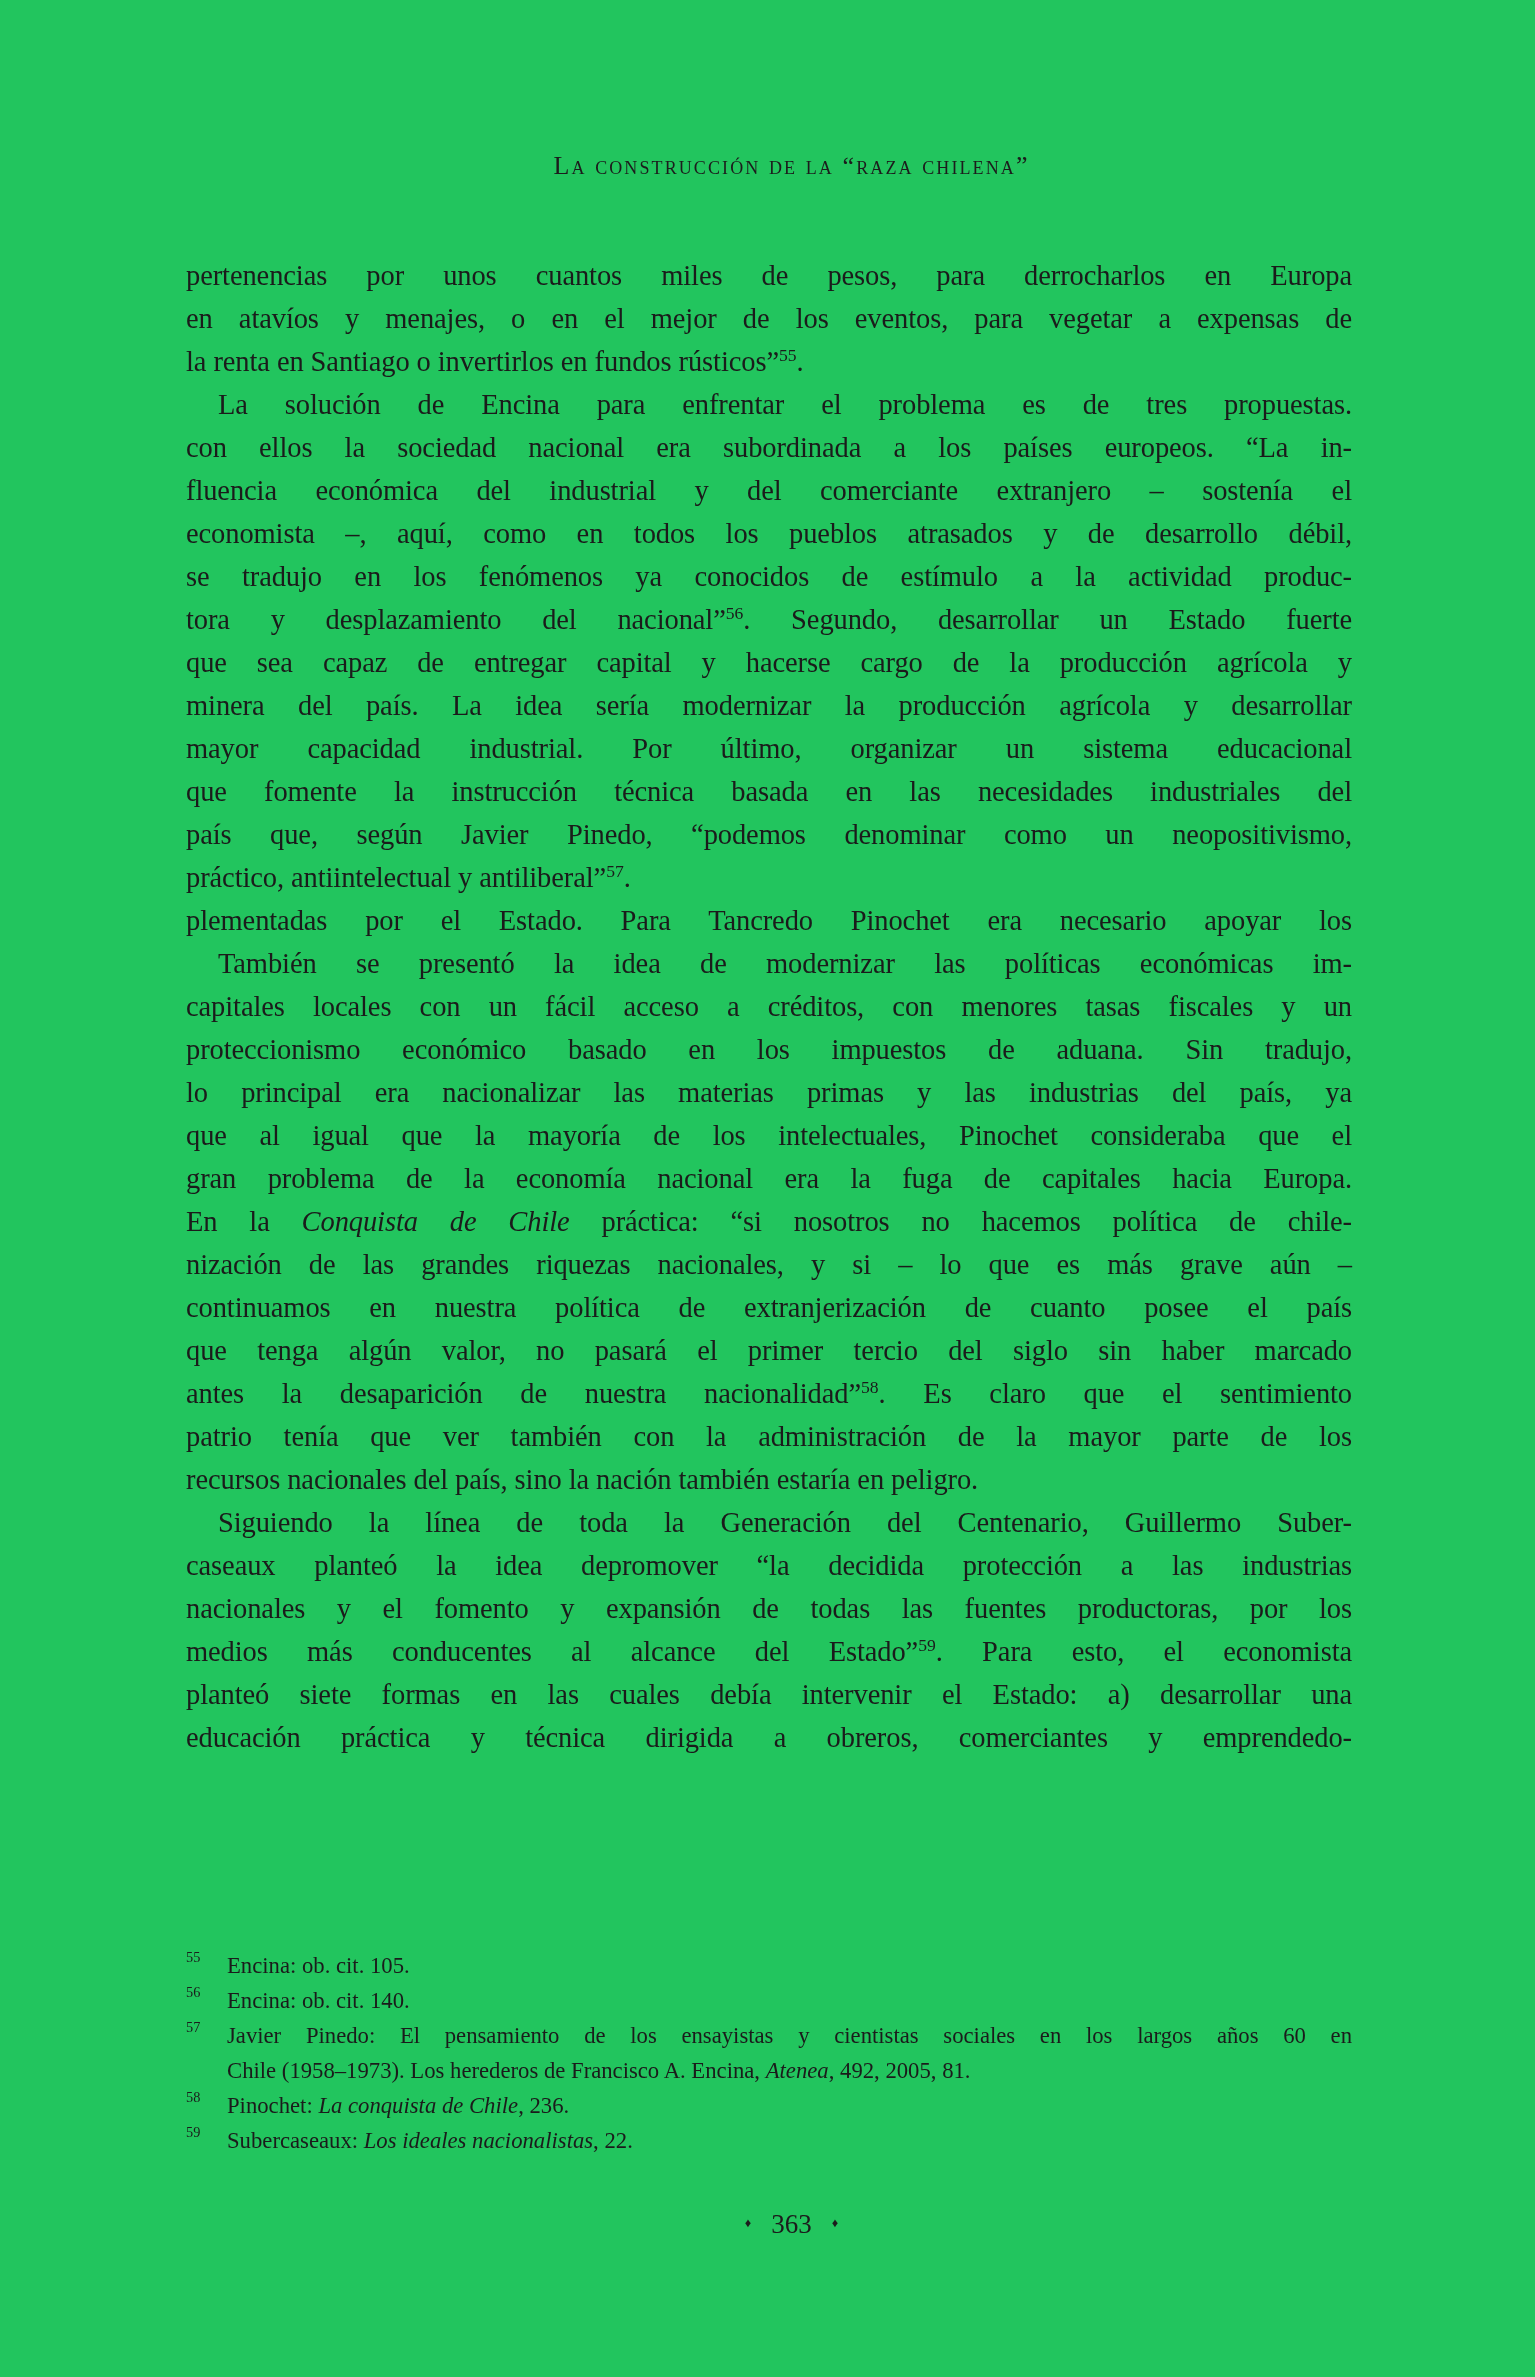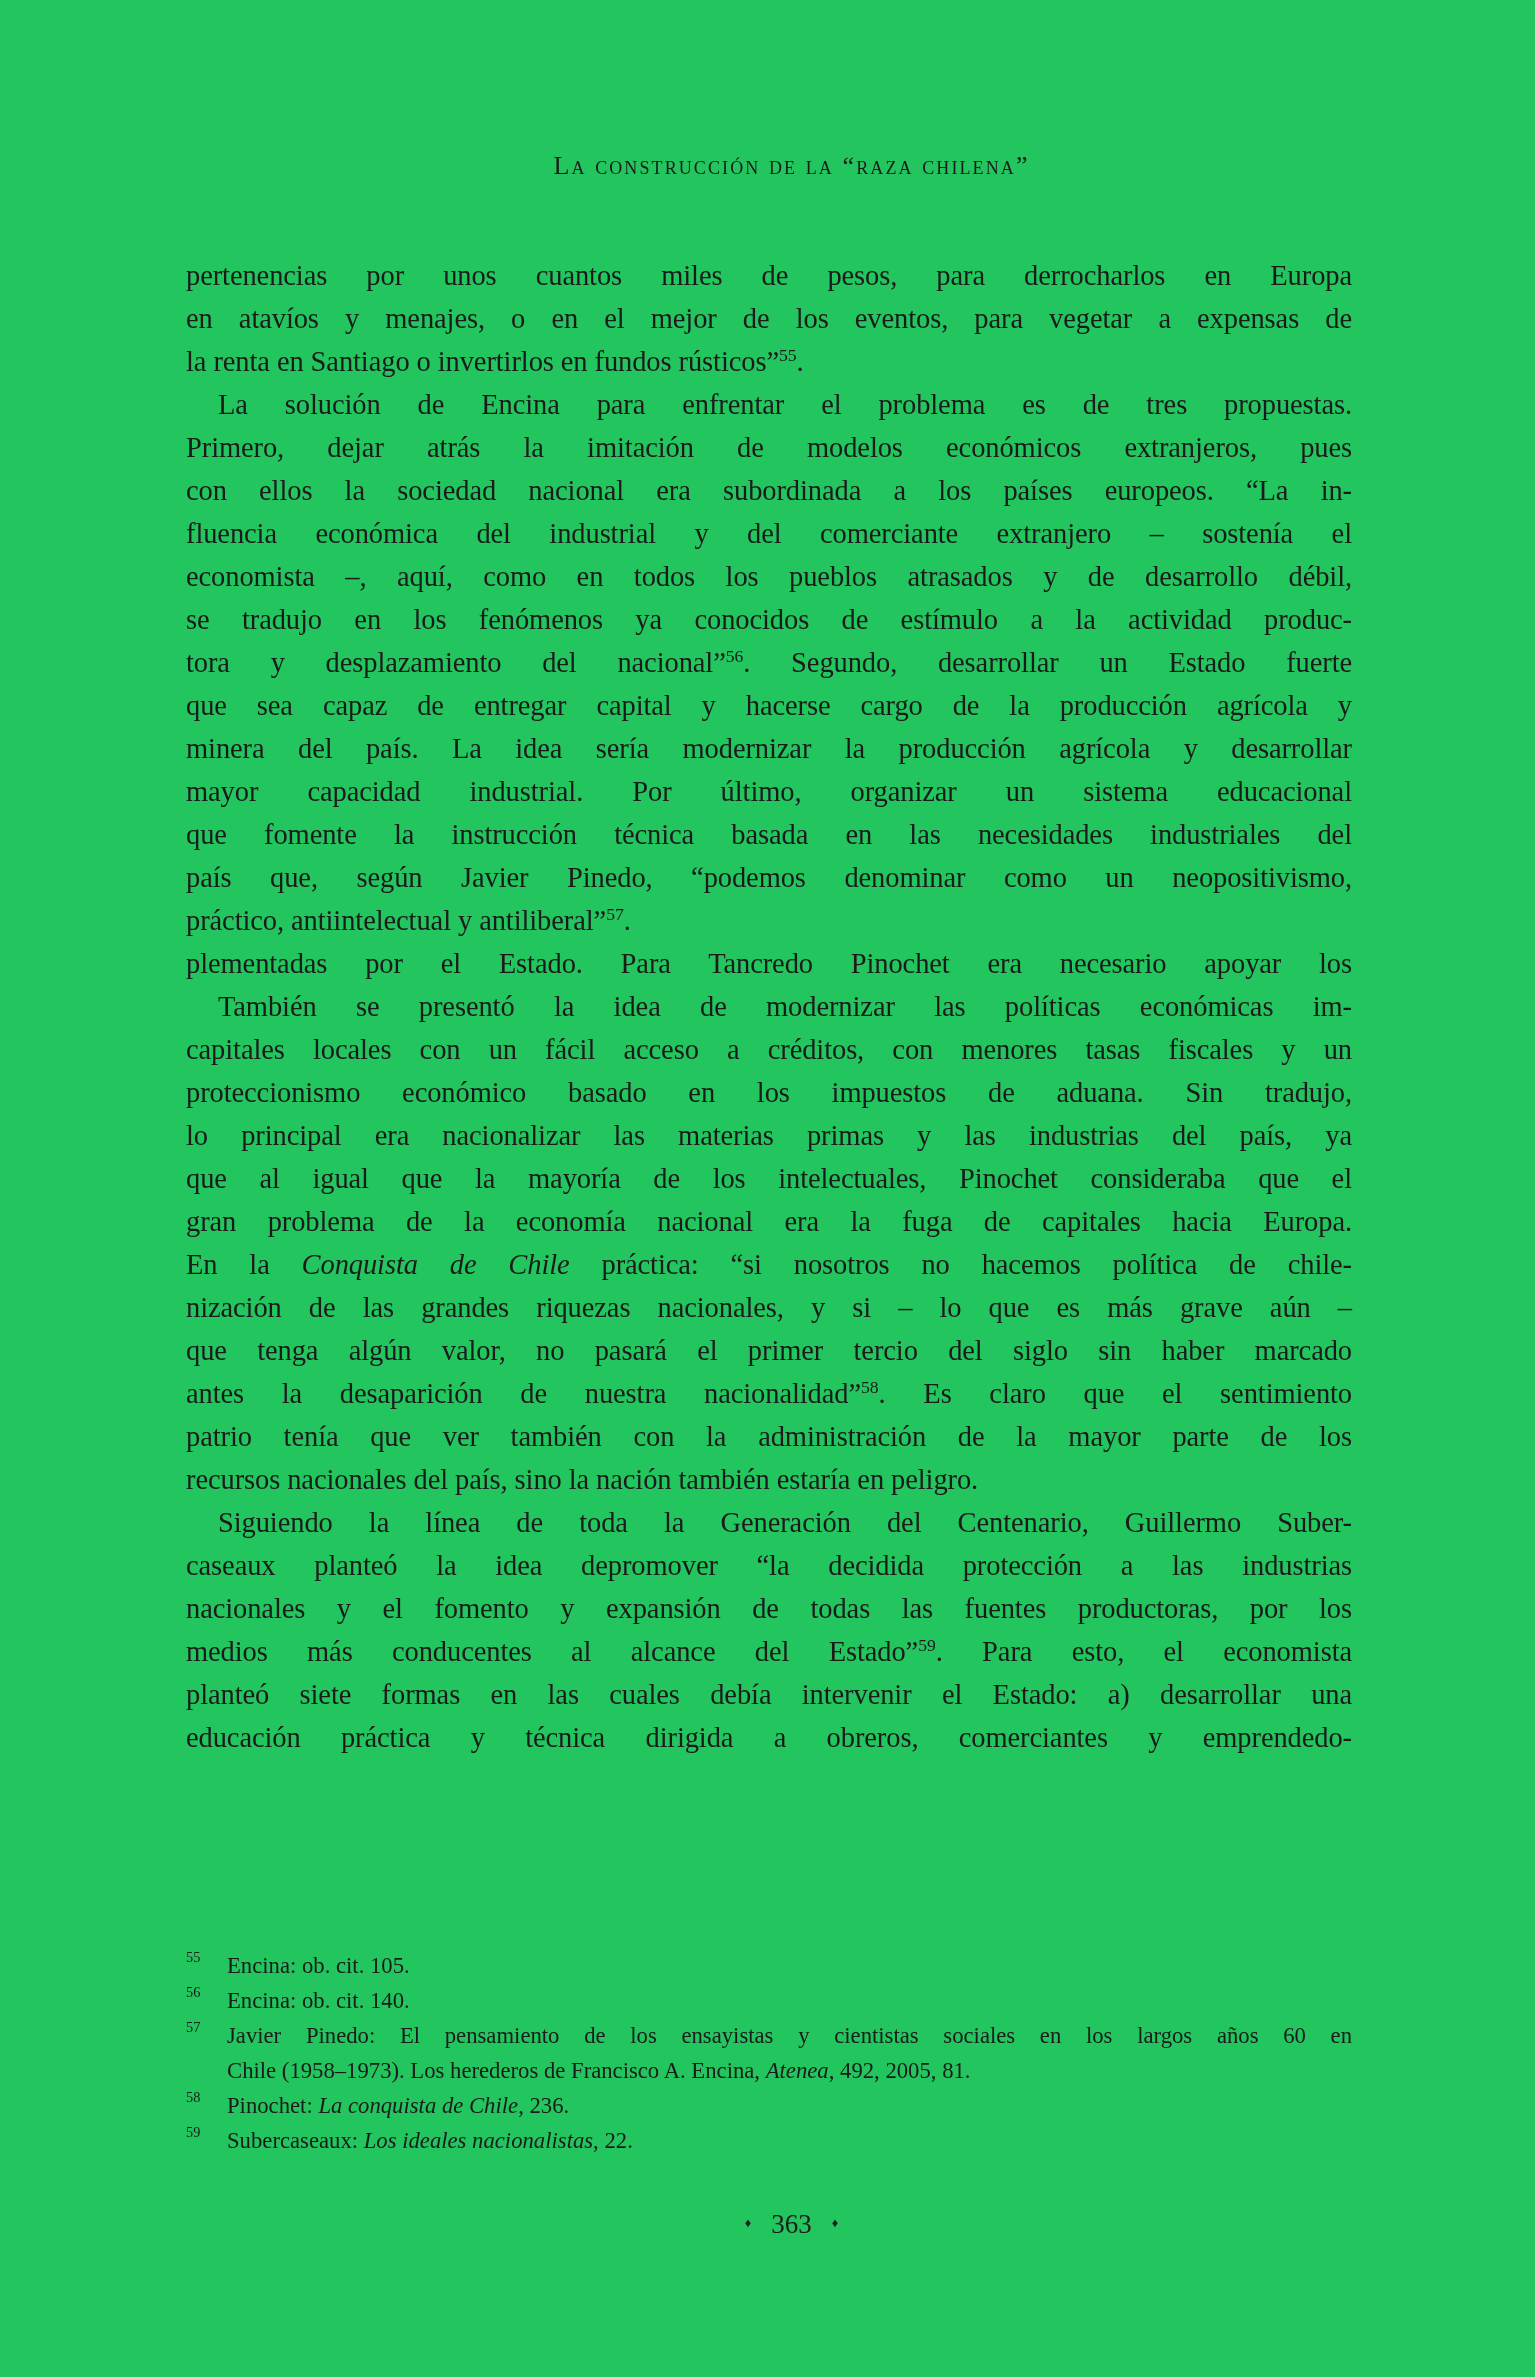--- a/index.html
+++ b/index.html
@@ -84,21 +84,20 @@
 <div class="page">
   <div class="running-head">La construcción de la “raza chilena”</div>
   <div class="body-text">
       <div>
         <div class="bline"><span>pertenencias por unos cuantos miles de pesos, para derrocharlos en Europa</span></div>
         <div class="bline"><span>en atavíos y menajes, o en el mejor de los eventos, para vegetar a expensas de</span></div>
         <div class="bline no-j"><span>la renta en Santiago o invertirlos en fundos rústicos”</span><span class="sup">55</span><span>.</span></div>
       </div>
       <div>
         <div class="bline indent"><span>La solución de Encina para enfrentar el problema es de tres propuestas.</span></div>
-        <div class="bline"><span>Primero, dejar atrás la imitación de modelos económicos extranjeros, pues</span></div>
         <div class="bline"><span>con ellos la sociedad nacional era subordinada a los países europeos. “La in-</span></div>
         <div class="bline"><span>fluencia económica del industrial y del comerciante extranjero – sostenía el</span></div>
         <div class="bline"><span>economista –, aquí, como en todos los pueblos atrasados y de desarrollo débil,</span></div>
         <div class="bline"><span>se tradujo en los fenómenos ya conocidos de estímulo a la actividad produc-</span></div>
         <div class="bline"><span>tora y desplazamiento del nacional”</span><span class="sup">56</span><span>. Segundo, desarrollar un Estado fuerte</span></div>
         <div class="bline"><span>que sea capaz de entregar capital y hacerse cargo de la producción agrícola y</span></div>
         <div class="bline"><span>minera del país. La idea sería modernizar la producción agrícola y desarrollar</span></div>
         <div class="bline"><span>mayor capacidad industrial. Por último, organizar un sistema educacional</span></div>
         <div class="bline"><span>que fomente la instrucción técnica basada en las necesidades industriales del</span></div>
         <div class="bline"><span>país que, según Javier Pinedo, “podemos denominar como un neopositivismo,</span></div>
@@ -107,20 +106,21 @@
       <div>
         <div class="bline"><span>plementadas por el Estado. Para Tancredo Pinochet era necesario apoyar los</span></div>
         <div class="bline indent"><span>También se presentó la idea de modernizar las políticas económicas im-</span></div>
         <div class="bline"><span>capitales locales con un fácil acceso a créditos, con menores tasas fiscales y un</span></div>
         <div class="bline"><span>proteccionismo económico basado en los impuestos de aduana. Sin tradujo,</span></div>
         <div class="bline"><span>lo principal era nacionalizar las materias primas y las industrias del país, ya</span></div>
         <div class="bline"><span>que al igual que la mayoría de los intelectuales, Pinochet consideraba que el</span></div>
         <div class="bline"><span>gran problema de la economía nacional era la fuga de capitales hacia Europa.</span></div>
         <div class="bline"><span>En la </span><i>Conquista de Chile</i><span> práctica: “si nosotros no hacemos política de chile-</span></div>
         <div class="bline"><span>nización de las grandes riquezas nacionales, y si – lo que es más grave aún –</span></div>
+        <div class="bline"><span>continuamos en nuestra política de extranjerización de cuanto posee el país</span></div>
         <div class="bline"><span>que tenga algún valor, no pasará el primer tercio del siglo sin haber marcado</span></div>
         <div class="bline"><span>antes la desaparición de nuestra nacionalidad”</span><span class="sup">58</span><span>. Es claro que el sentimiento</span></div>
         <div class="bline"><span>patrio tenía que ver también con la administración de la mayor parte de los</span></div>
         <div class="bline no-j"><span>recursos nacionales del país, sino la nación también estaría en peligro.</span></div>
       </div>
       <div>
         <div class="bline indent"><span>Siguiendo la línea de toda la Generación del Centenario, Guillermo Suber-</span></div>
         <div class="bline"><span>caseaux planteó la idea depromover “la decidida protección a las industrias</span></div>
         <div class="bline"><span>nacionales y el fomento y expansión de todas las fuentes productoras, por los</span></div>
         <div class="bline"><span>medios más conducentes al alcance del Estado”</span><span class="sup">59</span><span>. Para esto, el economista</span></div>

